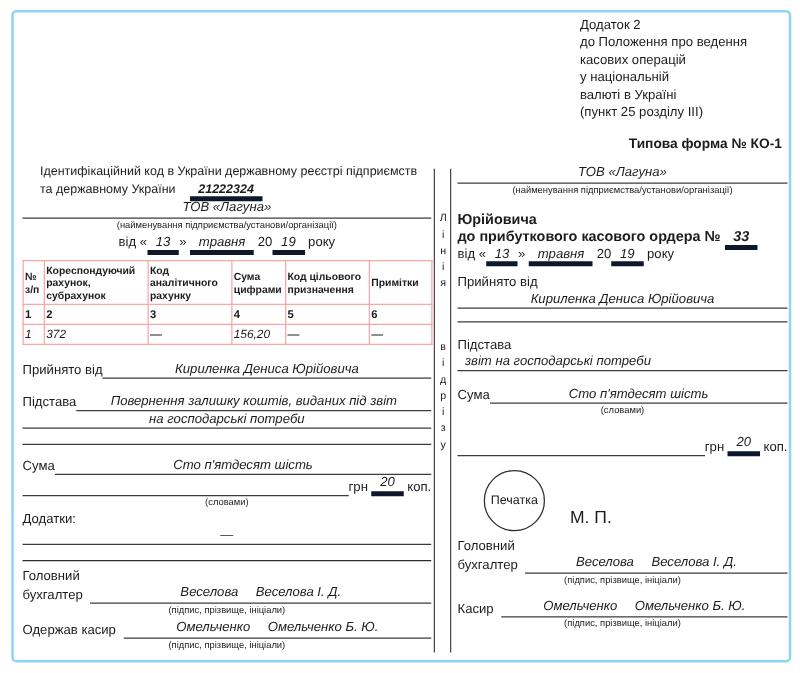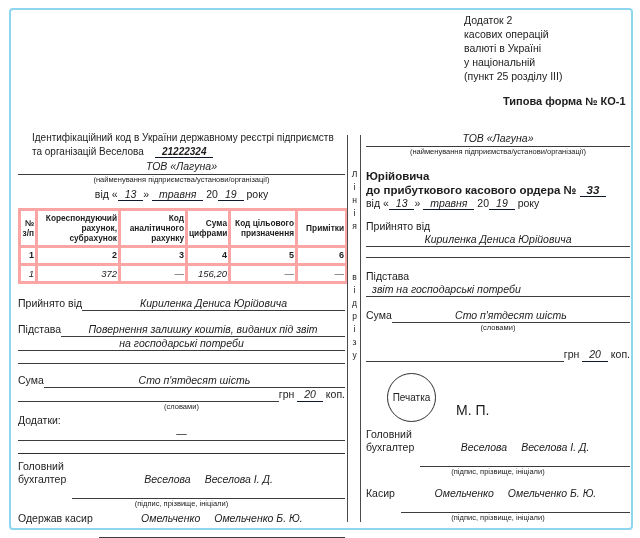--- a/index.html
+++ b/index.html
@@ -11,49 +11,49 @@
   .page-border {
     position:absolute; left:9px; top:8px; right:7px; bottom:8px;
     border:2px solid #8ed5f0; border-radius:4px; pointer-events:none;
   }
 
   
   .note { position:absolute; left:464px; top:13px; width:168px; font-size:10.5px; line-height:14px; }
   .note .form-type { margin-top:11px; font-weight:bold; font-size:11px;margin-left:39px; }
 
   
-  .row { display:flex; }
+  .row { display:flex; align-items:flex-end; }
   .label { white-space:nowrap; }
   .fill { flex:1; border-bottom:1px solid #3c3c3c; text-align:center; font-style:italic; min-height:12px; padding:0 3px; }
   .fill.blank { font-style:normal; }
-  .filled { font-style:italic; border-bottom:1px solid #0f172a; padding:0 7px; }
+  .filled { font-style:italic; border-bottom:4px solid #0f172a; padding:0 7px; }
   .cap { font-size:7.5px; color:#222; text-align:center; line-height:9px; }
 
   
   .col-left { position:absolute; left:18px; top:131px; width:327px; font-size:10.5px; line-height:13px; }
   .id1 { font-size:10px; padding-left:14px; white-space:nowrap; }
   .id2 { font-size:10px; padding-left:14px; margin-top:1px; }
   .id2 .filled { font-weight:bold; }
   .company-line { border-bottom:1px solid #3c3c3c; text-align:center; font-style:italic; margin-top:2px; padding-bottom:1px; }
   .doc-title { text-align:center; font-weight:bold; font-size:12px; margin-top:9px; }
   .doc-title .filled, .r-title .filled { font-weight:bold; }
   .date-line { text-align:center; margin-top:4px; }
 
   table.acc { border-collapse:collapse; table-layout:fixed; width:327px; margin-top:7px; }
-  table.acc th, table.acc td { border:3px solid #fca5a5; text-align:right; vertical-align:middle; padding:1px 1px; }
+  table.acc th, table.acc td { border:1px solid #fca5a5; text-align:left; vertical-align:middle; padding:1px 1px; }
   table.acc th { font-size:8.3px; line-height:10px; font-weight:bold; height:32px; }
   table.acc td.num { font-size:9px; font-weight:bold; height:12px; }
   table.acc td.val { font-size:9.5px; font-style:italic; height:13px; }
 
   .mt13 { margin-top:13px; } .mt12 { margin-top:12px; } .mt10 { margin-top:10px; }
   .mt8 { margin-top:8px; }  .mt6 { margin-top:6px; }  .mt4 { margin-top:4px; } .mt3 { margin-top:3px; }
   .fill-line { border-bottom:1px solid #3c3c3c; text-align:center; font-style:italic; min-height:12px; }
   .sep { border-top:1.6px solid #2f2f2f; margin-top:12px; }
 
-  .sig-fill { flex:1; border-bottom:1px solid #3c3c3c; display:flex; justify-content:center; gap:14px; font-style:italic; padding-bottom:12px; }
+  .sig-fill { flex:1; border-bottom:1px solid #3c3c3c; display:flex; justify-content:center; gap:14px; font-style:italic; padding-bottom:1px; }
   .sig-label { white-space:nowrap; padding-right:6px; }
 
   
   .divider {
     position:absolute; left:347px; top:135px; width:14px; height:387px;
     border-left:1px solid #4a4a4a; border-right:1px solid #4a4a4a;
     display:flex; flex-direction:column; align-items:center; padding-top:34px; box-sizing:border-box;
   }
   .vword { writing-mode:vertical-rl; text-orientation:upright; font-size:8.5px; letter-spacing:3px; line-height:13px; }
   .vword + .vword { margin-top:38px; }
@@ -69,31 +69,32 @@
   .mp { font-size:14px; margin-left:5px; margin-bottom:5px; }
 </style>
 </head>
 <body>
 
 <div class="screen">
   <div class="page-border"></div>
 
   <div class="note">
     <div>Додаток 2</div>
+    <div>до Положення про ведення</div>
     <div>касових операцій</div>
+    <div>у національній</div>
     <div>валюті в Україні</div>
-    <div>у національній</div>
     <div>(пункт 25 розділу III)</div>
     <div class="form-type">Типова форма № КО-1</div>
   </div>
 
   <div class="col-left">
     <div class="id1">Ідентифікаційний код в України державному реєстрі підприємств</div>
     <div class="id2">
-      <span>та організацій Веселова</span>&nbsp;&nbsp;&nbsp;
+      <span>та державному України</span>&nbsp;&nbsp;&nbsp;
       <span class="filled">21222324</span>
     </div>
     <div class="company-line">ТОВ «Лагуна»</div>
     <div class="cap">(найменування підприємства/установи/організації)</div>
 
     <div class="date-line">
       <span>від «</span><span class="filled">13</span><span>» </span><span class="filled">травня</span><span> 20</span><span class="filled">19</span><span> року</span>
     </div>
 
     <table class="acc">

